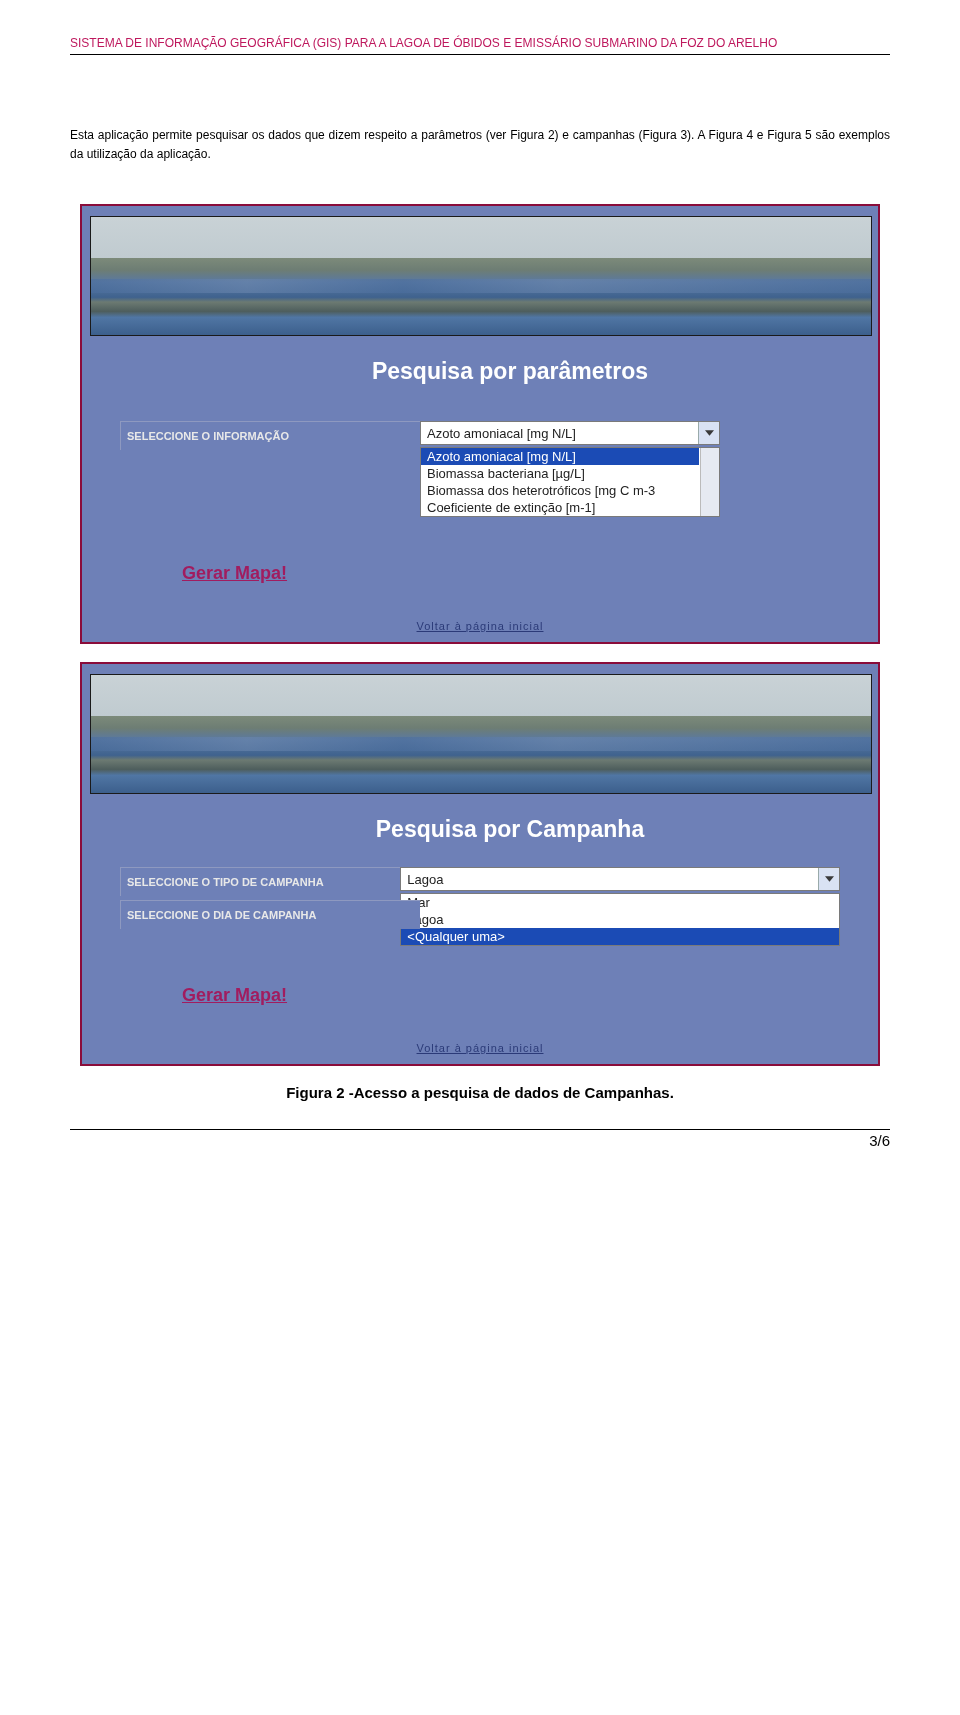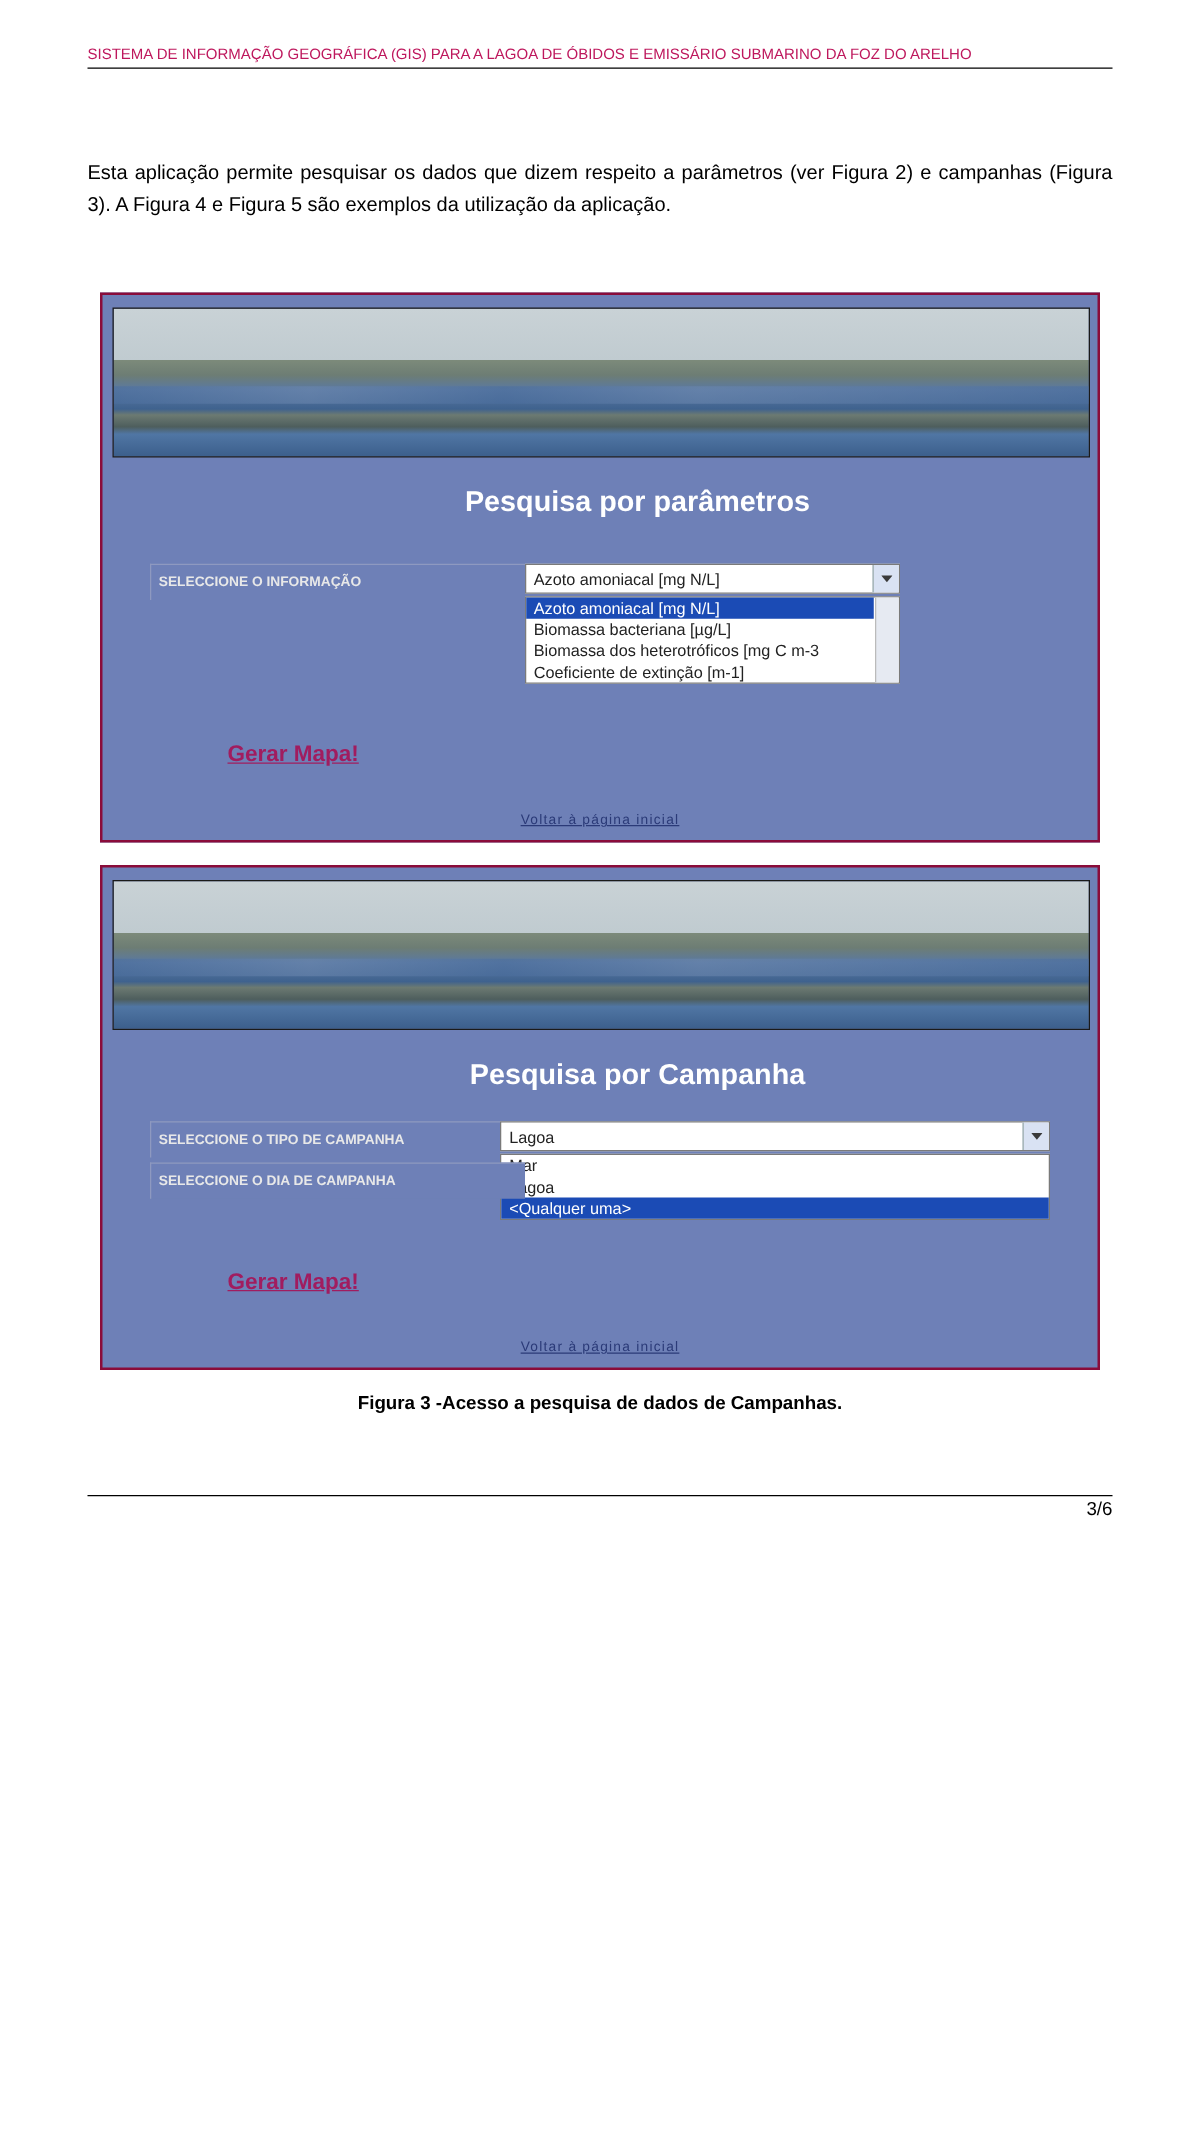--- a/index.html
+++ b/index.html
@@ -17,23 +17,23 @@
   }
   .hdr {
     font-size: 12px;
     color: #be185d;
     border-bottom: 1px solid #000;
     padding-bottom: 4px;
     margin-bottom: 71px;
     text-align: left;
   }
   .body-text {
-    font-size: 16px;
+    font-size: 12px;
     line-height: 1.6;
-    margin-bottom: 57px;
+    margin-bottom: 40px;
     text-align: justify;
   }
   .figure {
     margin: 0 auto 18px auto;
     border: 2px solid #8a0c3a;
     background: #6e80b7;
     box-sizing: border-box;
     position: relative;
   }
   .figure .photo-wrap {
@@ -175,21 +175,21 @@
     text-decoration: underline;
     padding: 6px 0 10px 0;
   }
   .caption {
     text-align: center;
     font-size: 15px;
     margin: 4px 0 55px 0;
   }
   .pagefoot {
     border-top: 1px solid #000;
-    margin-top: 65px;
+    margin-top: 28px;
     text-align: right;
     font-size: 15px;
     padding-top: 2px;
   }
   .fig1 { width: 800px; }
   .fig2 { width: 800px; }
   .spc-sm { height: 10px; }
 </style>
 </head>
 <body>
@@ -268,18 +268,18 @@
     <div class="form-row" style="margin-top:-58px;">
       <div class="lbl">SELECCIONE O DIA DE CAMPANHA</div>
     </div>
     <div class="spc-sm"></div>
 
     <a class="linkbtn">Gerar Mapa!</a>
     <a class="footlink">Voltar à página inicial</a>
   </div>
 
   <div class="caption" style="margin-bottom:10px;">
-    <b>Figura 3 -Acesso a pesquisa de dados de Campanhas.</b>
+    <b>Figura 2 -Acesso a pesquisa de dados de Campanhas.</b>
   </div>
 
   <div class="pagefoot">3/6</div>
 
 </div>
 
 </body></html>

